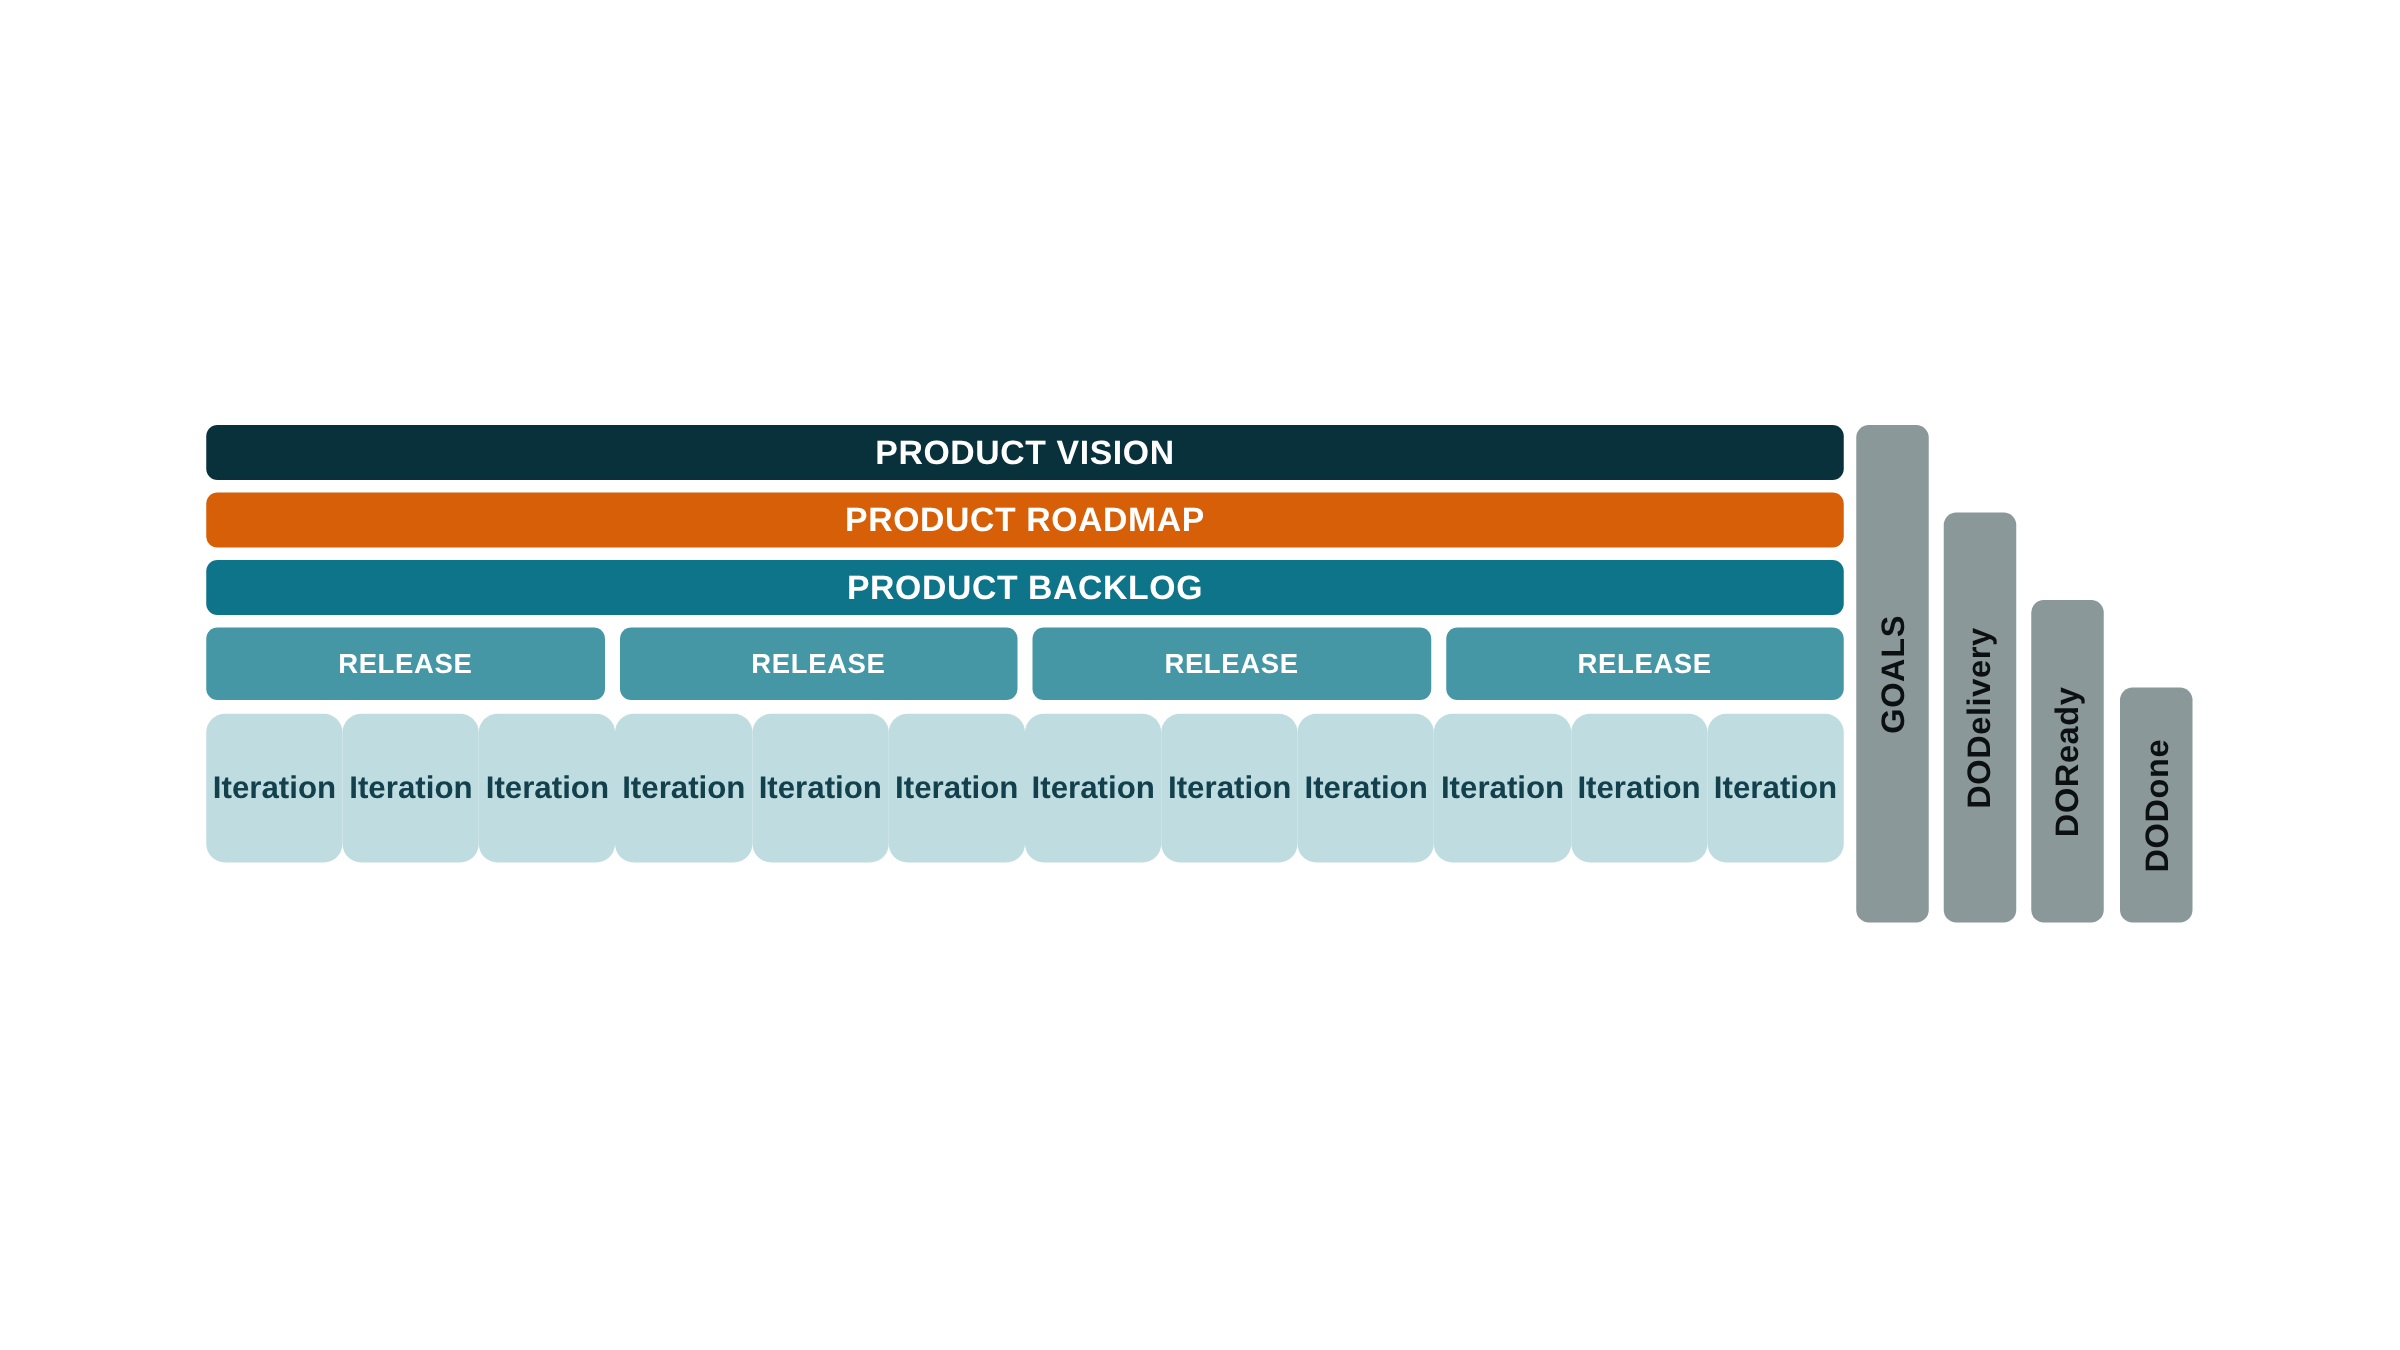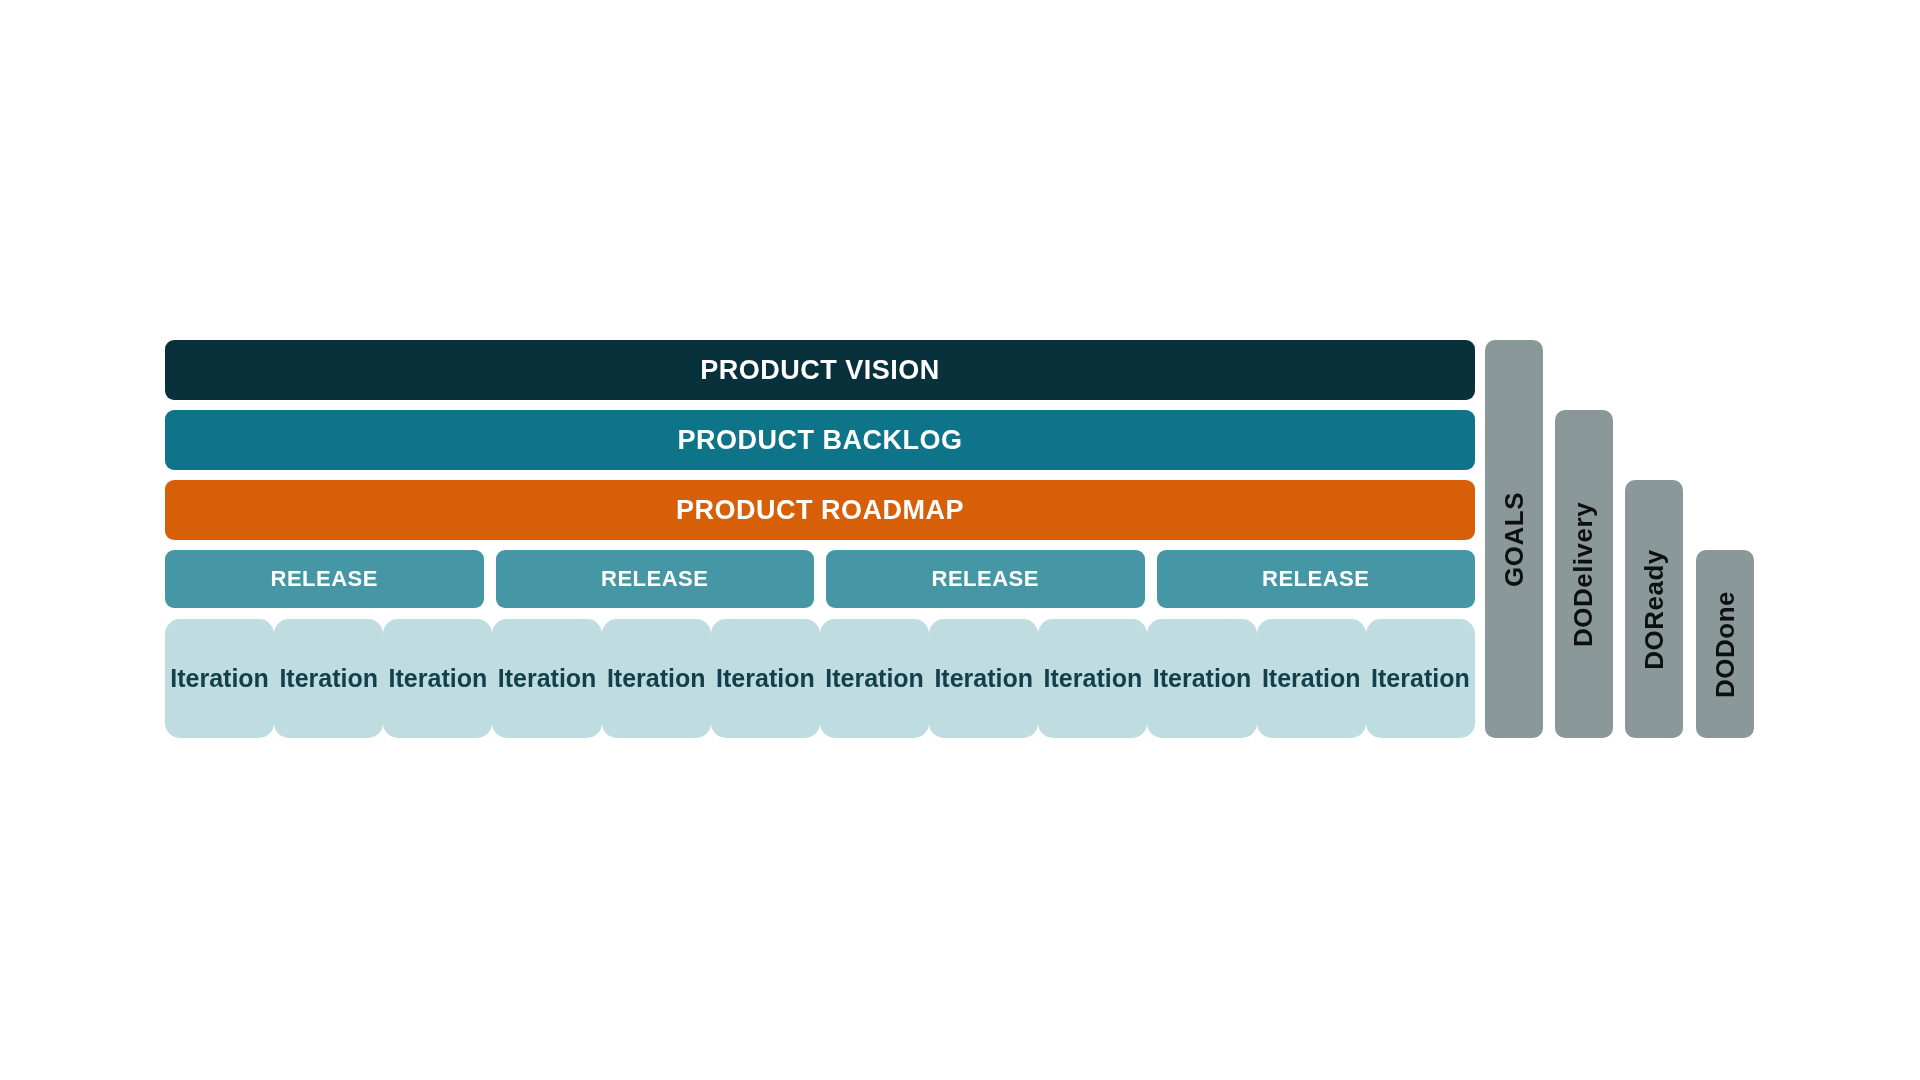--- a/index.html
+++ b/index.html
@@ -20,21 +20,21 @@
   }
   .stack {
     position: absolute;
     left: 0;
     top: 0;
     width: 1310px;
     display: flex;
     flex-direction: column;
   }
   .bar {
-    height: 60px;
+    height: 44px;
     border-radius: 9px;
     display: flex;
     align-items: center;
     justify-content: center;
     color: #ffffff;
     font-weight: 700;
     font-size: 27px;
     letter-spacing: 0.5px;
   }
   .bar-vision  { background: #09313C; margin-bottom: 10px; }
@@ -100,26 +100,26 @@
 <body>
 
 <div class="diagram">
 
   <div class="stack">
 
     <div class="bar bar-vision">
       <span>PRODUCT VISION</span>
     </div>
 
+    <div class="bar bar-roadmap">
+      <span>PRODUCT ROADMAP</span>
+    </div>
+
     <div class="bar bar-backlog">
       <span>PRODUCT BACKLOG</span>
-    </div>
-
-    <div class="bar bar-roadmap">
-      <span>PRODUCT ROADMAP</span>
     </div>
 
     <div class="releases">
       <div class="release">
         <span>RELEASE</span>
       </div>
       <div class="release">
         <span>RELEASE</span>
       </div>
       <div class="release">

